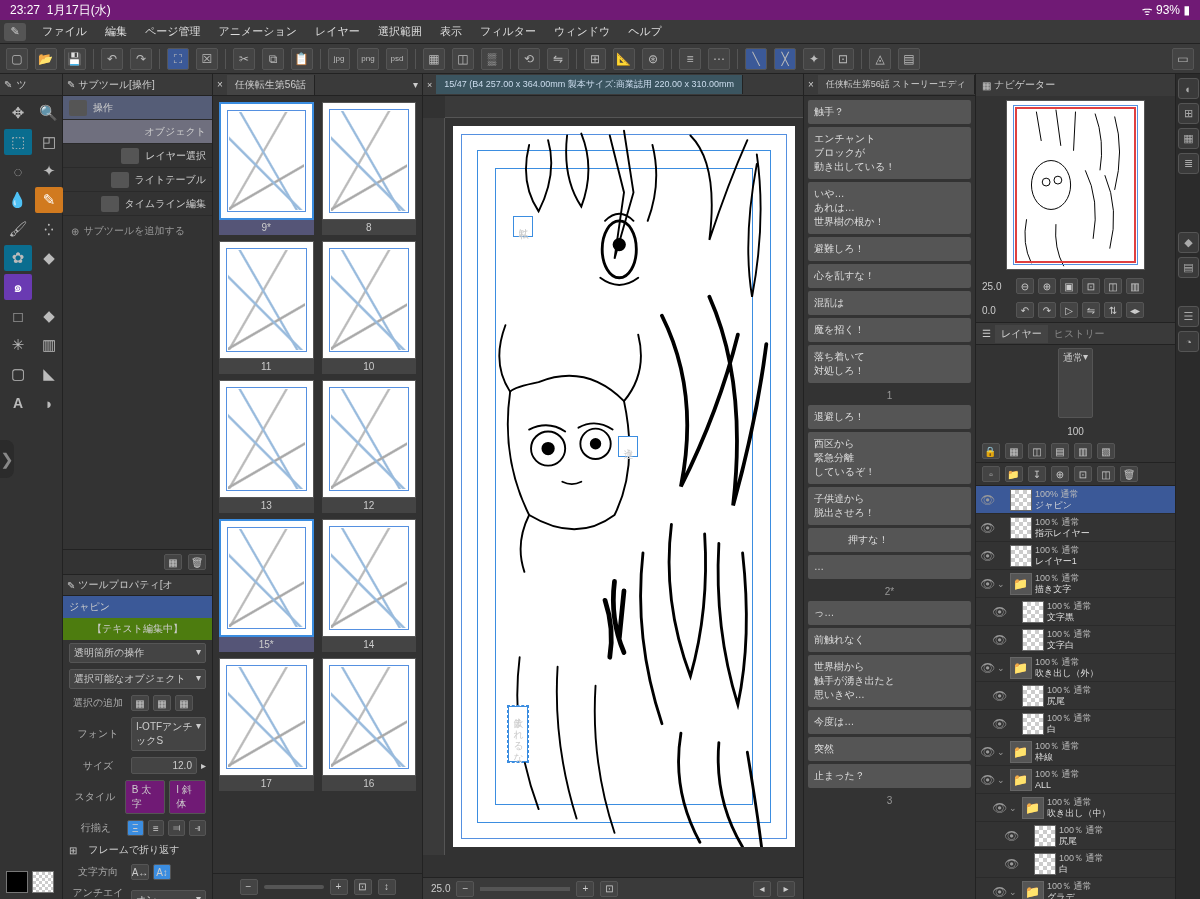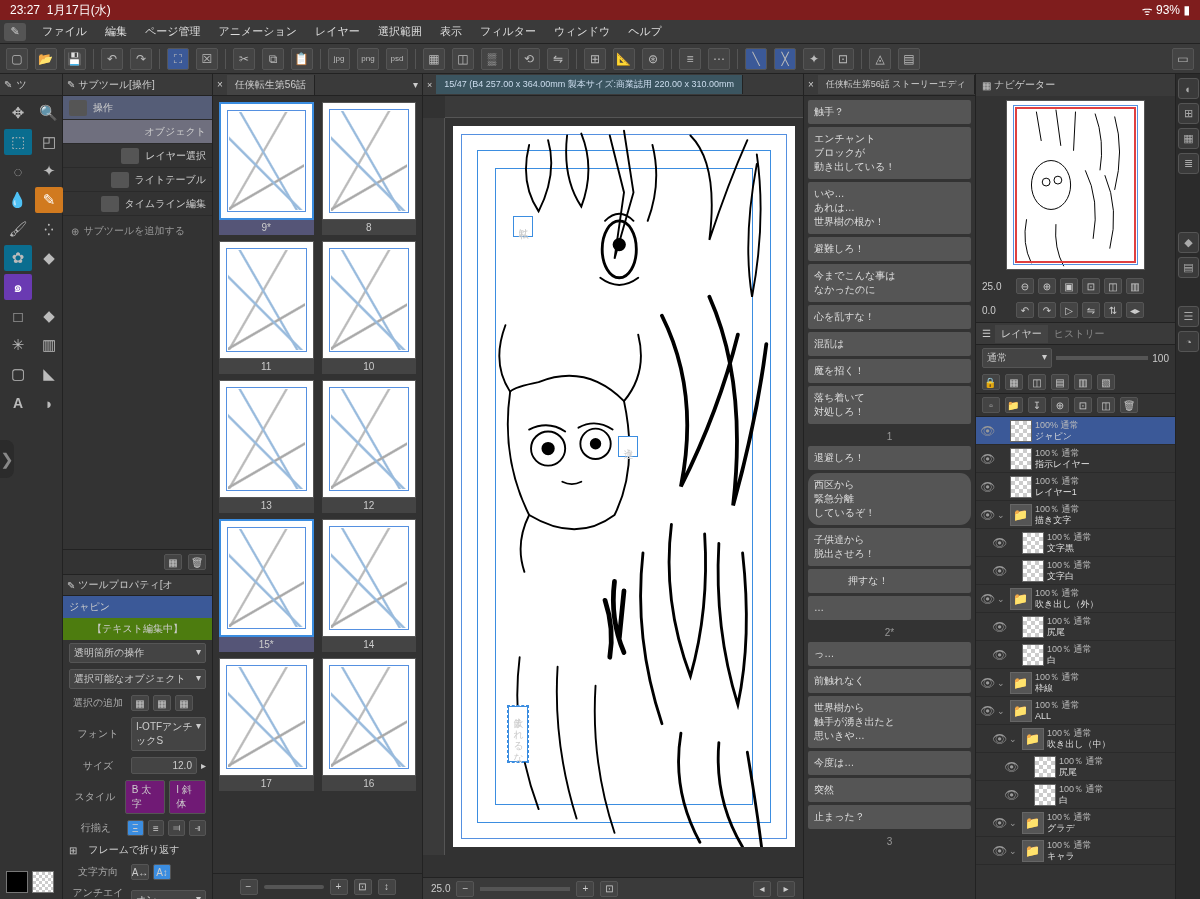--- a/index.html
+++ b/index.html
@@ -1,17 +1,17 @@
 <!DOCTYPE html>
 <html><head>
 <meta charset="utf-8">
 <style>
 * { margin:0; padding:0; box-sizing:border-box; font-family:"Hiragino Sans","Meiryo",sans-serif; user-select:none; }
 body { background:#2b2b2b; color:#ccc; width:1200px; height:899px; overflow:hidden; font-size:11px; }
-.statusbar { height:20px; background:#7f1d1d; color:#fff; display:flex; align-items:center; padding:0 10px; font-size:12px; }
+.statusbar { height:20px; background:#701a75; color:#fff; display:flex; align-items:center; padding:0 10px; font-size:12px; }
 .statusbar .spacer { flex:1; }
 .menubar { height:24px; background:#3a3a3a; display:flex; align-items:center; padding:0 4px; gap:2px; border-bottom:1px solid #222; }
 .menubar .logo { width:22px; height:18px; background:#555; border-radius:3px; margin-right:6px; display:flex; align-items:center; justify-content:center; }
 .menubar .mi { padding:2px 8px; color:#ddd; cursor:pointer; }
 .toolbar { height:30px; background:#3a3a3a; display:flex; align-items:center; padding:0 6px; gap:7px; border-bottom:1px solid #222; }
 .tbtn { width:22px; height:22px; background:#444; border:1px solid #555; border-radius:2px; display:flex; align-items:center; justify-content:center; color:#bbb; font-size:12px; }
 .tbtn.active { background:#3b5998; }
 .sep { width:1px; height:20px; background:#555; }
 .main { display:flex; height:825px; }
 .toolcol { width:62px; background:#333; display:flex; flex-direction:column; }
@@ -73,21 +73,21 @@
 .rightcol { width:200px; background:#333; border-left:1px solid #222; display:flex; flex-direction:column; }
 .navpanel { border-bottom:1px solid #222; }
 .navhead { height:22px; background:#3a3a3a; display:flex; align-items:center; padding:0 6px; font-size:10px; }
 .navimg { height:170px; background:#fff; margin:4px 30px; position:relative; border:1px solid #555; }
 .navimg .rb { position:absolute; inset:6px 8px; border:2px solid #e04040; }
 .navimg .bb { position:absolute; inset:4px 6px; border:1px solid #5590e0; }
 .navctrl { display:flex; align-items:center; gap:4px; padding:4px 6px; font-size:10px; flex-wrap:wrap; }
 .nbtn { width:18px; height:16px; background:#444; border:1px solid #555; border-radius:2px; display:flex; align-items:center; justify-content:center; font-size:10px; }
 .layerpanel { flex:1; display:flex; flex-direction:column; overflow:hidden; }
 .layerhead { height:22px; background:#3a3a3a; display:flex; align-items:center; padding:0 6px; font-size:10px; border-bottom:1px solid #222; }
-.layerctrl { display:flex; align-items:center; gap:4px; padding:3px 6px; font-size:10px; }
+.layerctrl { display:flex; align-items:center; gap:4px; padding:3px 6px; font-size:10px;flex-direction:column; }
 .layerbtns { display:flex; gap:5px; padding:3px 6px; border-bottom:1px solid #222; }
 .layerlist { flex:1; overflow-y:auto; }
 .layer { display:flex; align-items:center; padding:2px 4px; border-bottom:1px solid #2a2a2a; min-height:28px; gap:3px; }
 .layer.sel { background:#3b5998; }
 .layer .eye { width:14px; font-size:12px; color:#999; }
 .layer .fold { width:10px; font-size:9px; color:#999; }
 .layer .thm { width:22px; height:22px; background:#fff; border:1px solid #666; flex-shrink:0; }
 .layer .thm.check { background:repeating-conic-gradient(#ccc 0 25%,#fff 0 50%) 0 0/8px 8px; }
 .layer .thm.folder { background:#555; display:flex; align-items:center; justify-content:center; color:#ccc; font-size:12px; }
 .layer .info { flex:1; font-size:9px; line-height:1.2; overflow:hidden; }
@@ -450,30 +450,28 @@
       </div>
     <div class="storybody" id="storybody">
         <div class="storyitem" style="white-space: pre-line;">触手？</div>
         <div class="storyitem" style="white-space: pre-line;">エンチャント
 ブロックが
 動き出している！</div>
         <div class="storyitem" style="white-space: pre-line;">いや…
 あれは…
 世界樹の根か！</div>
         <div class="storyitem" style="white-space: pre-line;">避難しろ！</div>
-        <div class="storyitem" style="white-space: pre-line;">今までこんな事は
-なかったのに</div>
         <div class="storyitem" style="white-space: pre-line;">心を乱すな！</div>
         <div class="storyitem" style="white-space: pre-line;">混乱は</div>
         <div class="storyitem" style="white-space: pre-line;">魔を招く！</div>
         <div class="storyitem" style="white-space: pre-line;">落ち着いて
 対処しろ！</div>
         <div class="storypg">1</div>
         <div class="storyitem" style="white-space: pre-line;">退避しろ！</div>
-        <div class="storyitem" style="white-space: pre-line; border-radius: 11px;">西区から
+        <div class="storyitem" style="white-space: pre-line;">西区から
 緊急分離
 しているぞ！</div>
         <div class="storyitem" style="white-space: pre-line;">子供達から
 脱出させろ！</div>
         <div class="storyitem" style="white-space: pre-line; padding-left: 40px;">押すな！</div>
         <div class="storyitem" style="white-space: pre-line;">…</div>
         <div class="storypg">2*</div>
         <div class="storyitem" style="white-space: pre-line;">っ…</div>
         <div class="storyitem" style="white-space: pre-line;">前触れなく</div>
         <div class="storyitem" style="white-space: pre-line;">世界樹から

